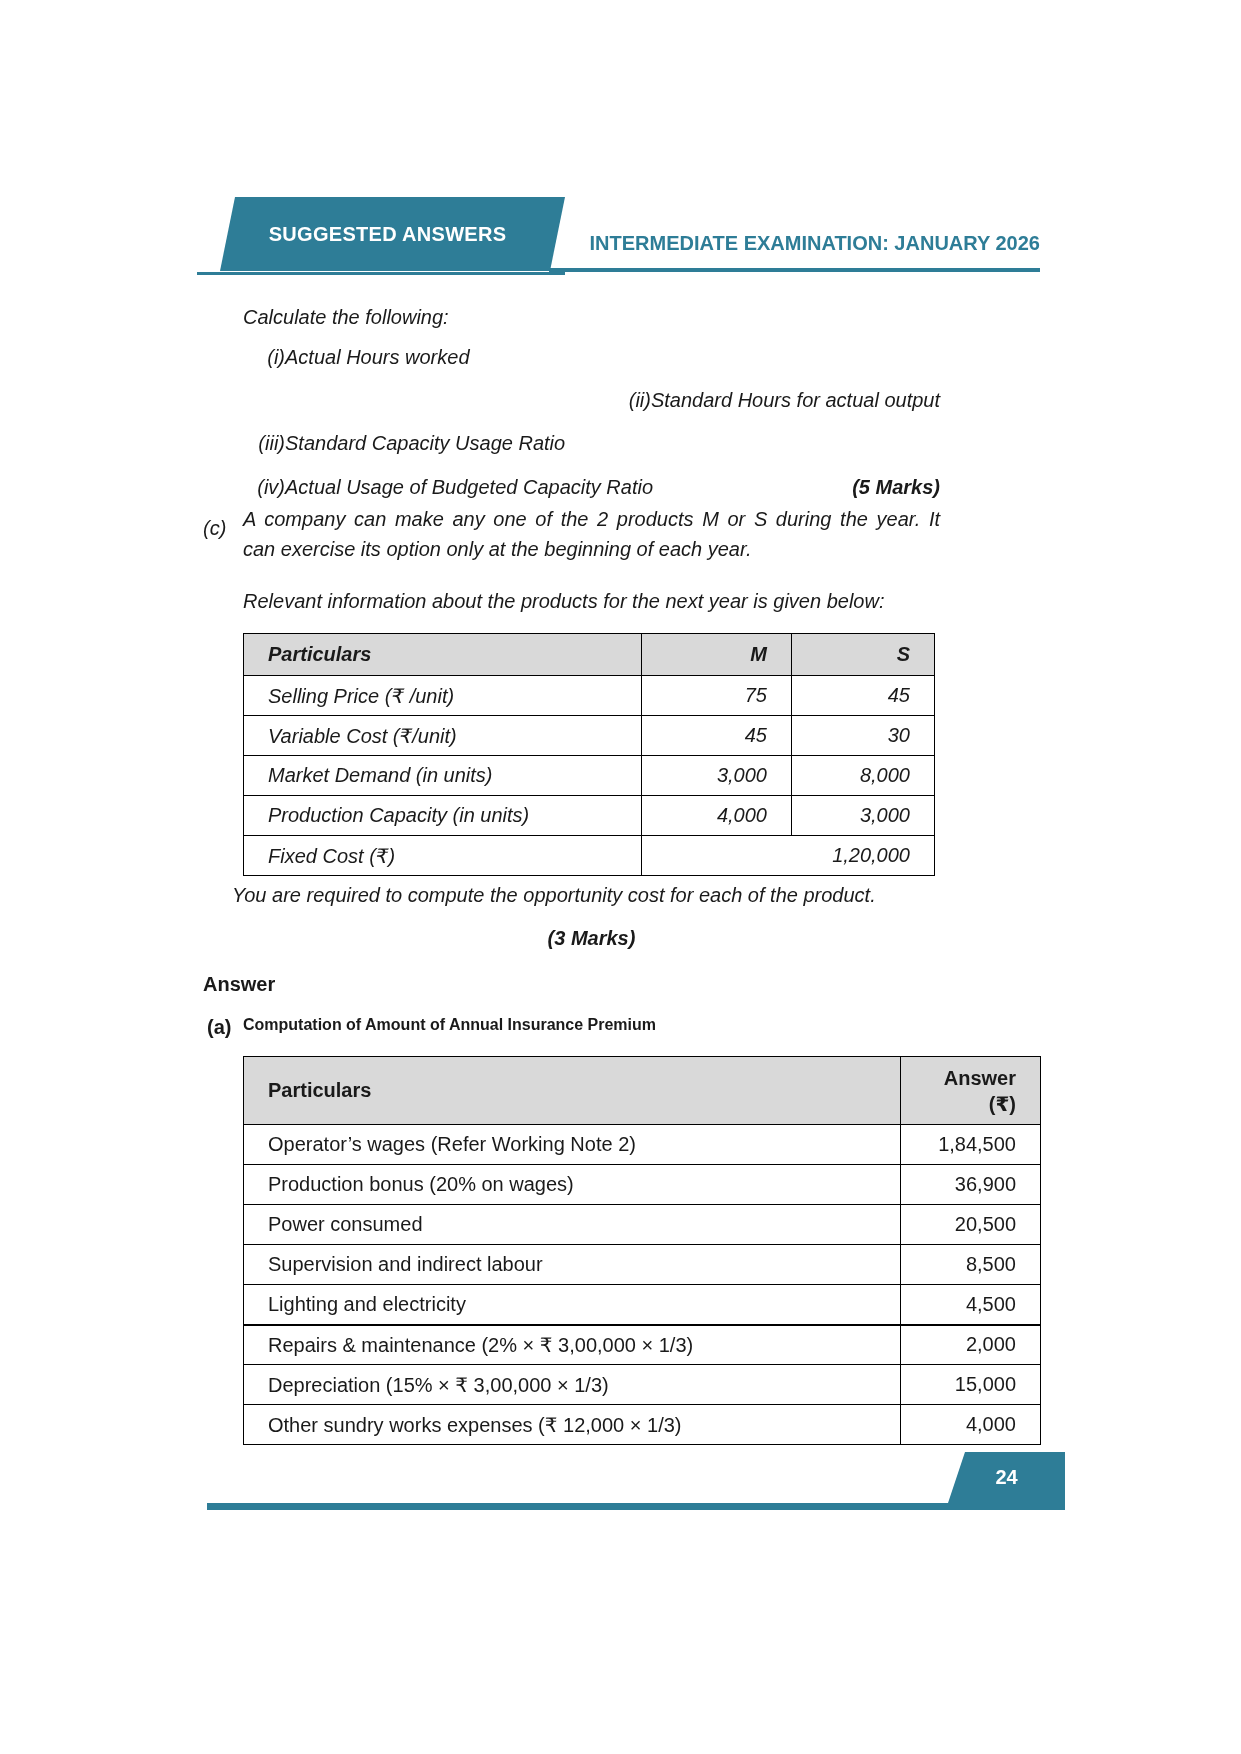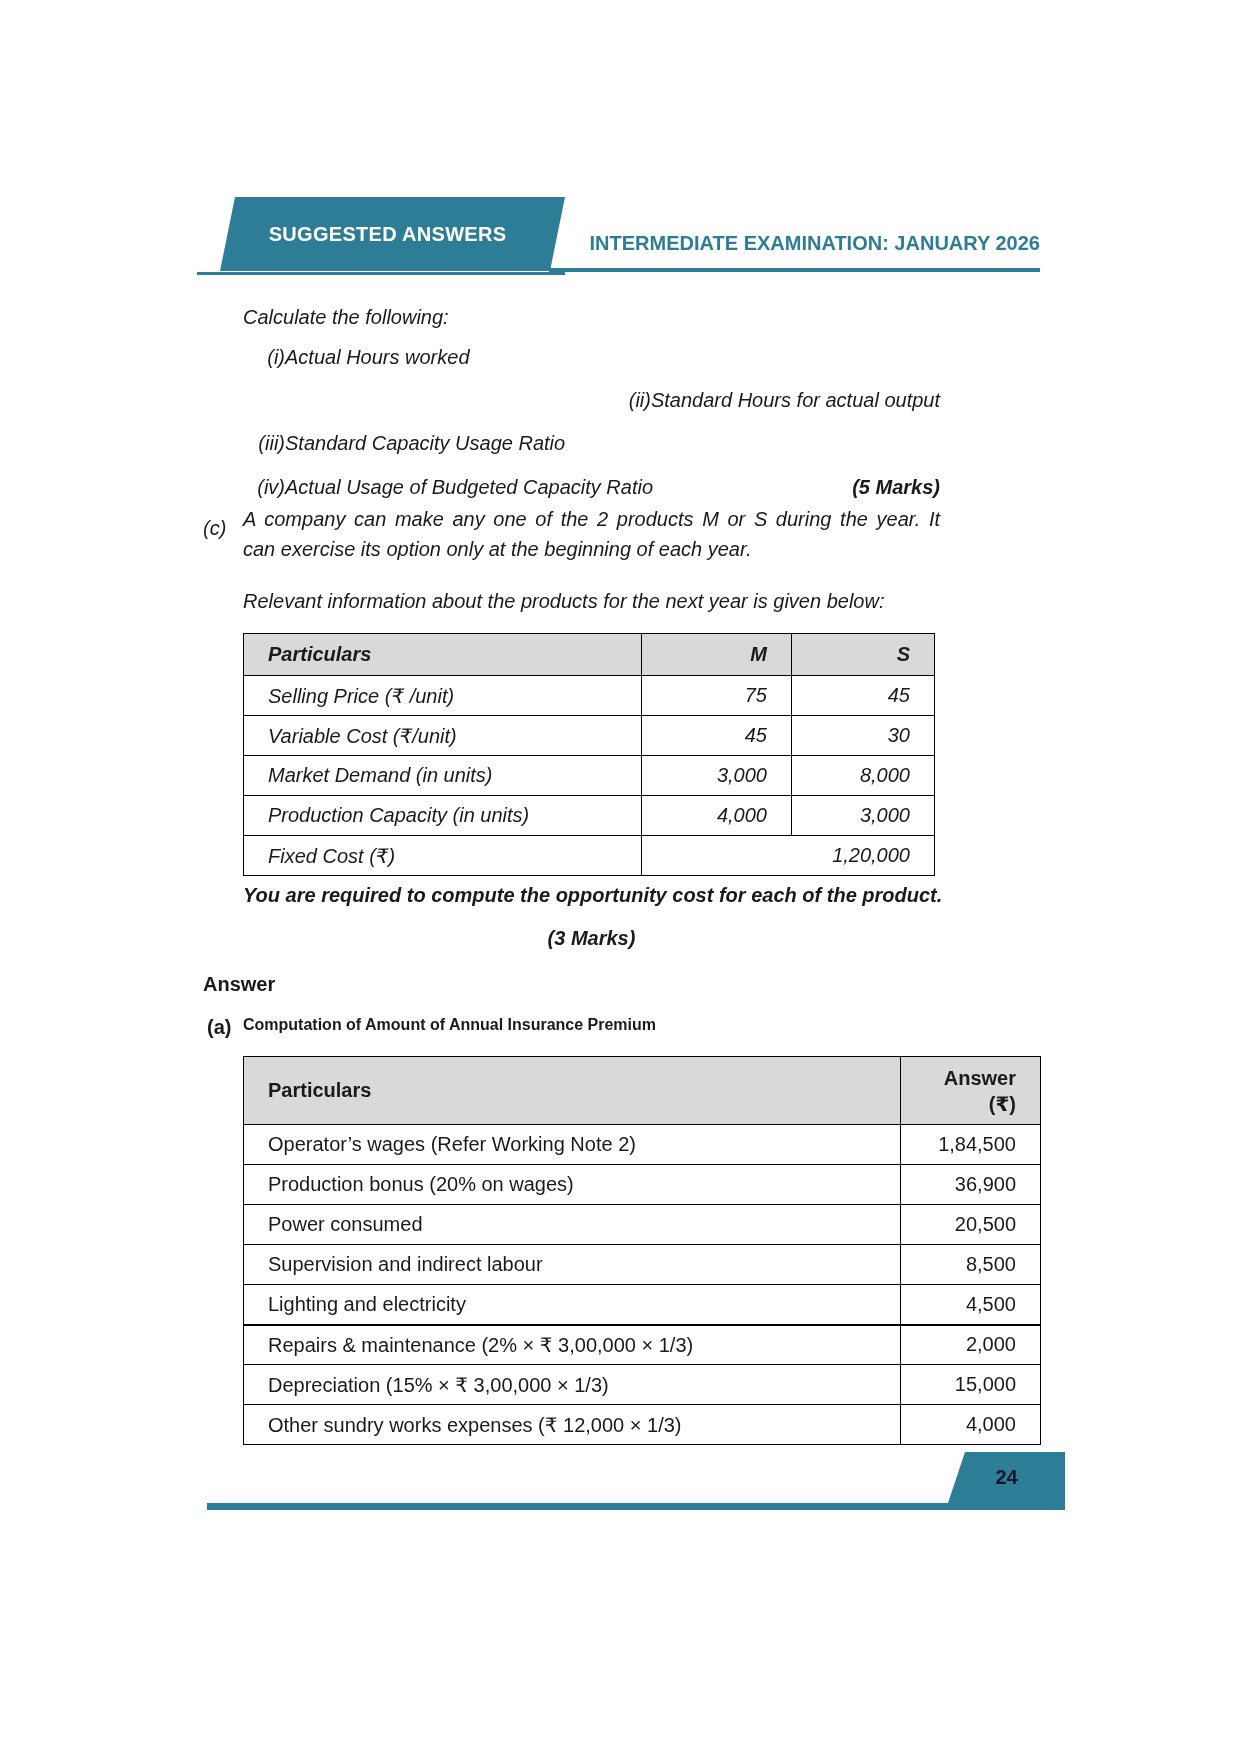--- a/index.html
+++ b/index.html
@@ -47,42 +47,42 @@
   td{border:1.2px solid #000;padding:0 24px;overflow:hidden;white-space:nowrap;}
   .t1{position:absolute;left:243px;top:633px;width:691px;}
   .t1{font-style:italic;font-size:20px;}
   .t1 tr{height:40px;}
   .t1 tr.th-row{height:42px;}
   .th-row td{background:#d9d9d9;font-weight:bold;}
   .num{text-align:right;}
   .t1 td,.t2 td{border:1.2px solid #000;}
   .t1{border:1.6px solid #000;}
 
-  .q-require{position:absolute;left:243px;top:884px;width:720px;font-weight:bold;}
+  .q-require{position:absolute;left:232px;top:884px;width:720px;}
   .q-marks-c{position:absolute;left:243px;top:927px;width:697px;text-align:center;font-weight:bold;}
 
   
   .ans-heading{position:absolute;left:203px;top:973px;font-weight:bold;font-size:20px;}
   .ans-part-label{position:absolute;left:207px;top:1016px;font-weight:bold;font-size:20px;}
   .ans-part-title{position:absolute;left:243px;top:1016px;font-weight:bold;font-size:16px;}
 
   .t2{position:absolute;left:243px;top:1056px;width:797px;font-size:20px;border:1.6px solid #000;}
   .t2 tr{height:40px;}
   .t2 tr.th-row{height:68px;}
   .t2 .th-row td{vertical-align:middle;}
   .t2 .amt-head{text-align:right;line-height:26px;}
   .t2 tr.thick-top td{border-top:2.6px solid #000;}
 
   
   .page-badge{
     position:absolute;left:948px;top:1452px;width:117px;height:51px;
     background:#2e7d97;
     clip-path:polygon(17px 0,100% 0,100% 100%,0 100%);
     display:flex;align-items:center;justify-content:center;
-    color:#0f172a;font-weight:bold;font-size:20px;
+    color:#ffffff;font-weight:bold;font-size:20px;
   }
   .bar-thick{position:absolute;left:207px;top:1503px;width:858px;height:13px;background:#2e7d97;}
   .bar-thin{position:absolute;left:213px;top:1521px;width:852px;height:3px;background:#2e7d97;}
 </style>
 </head>
 <body>
 
 <div class="page">
 
   <div class="banner">

